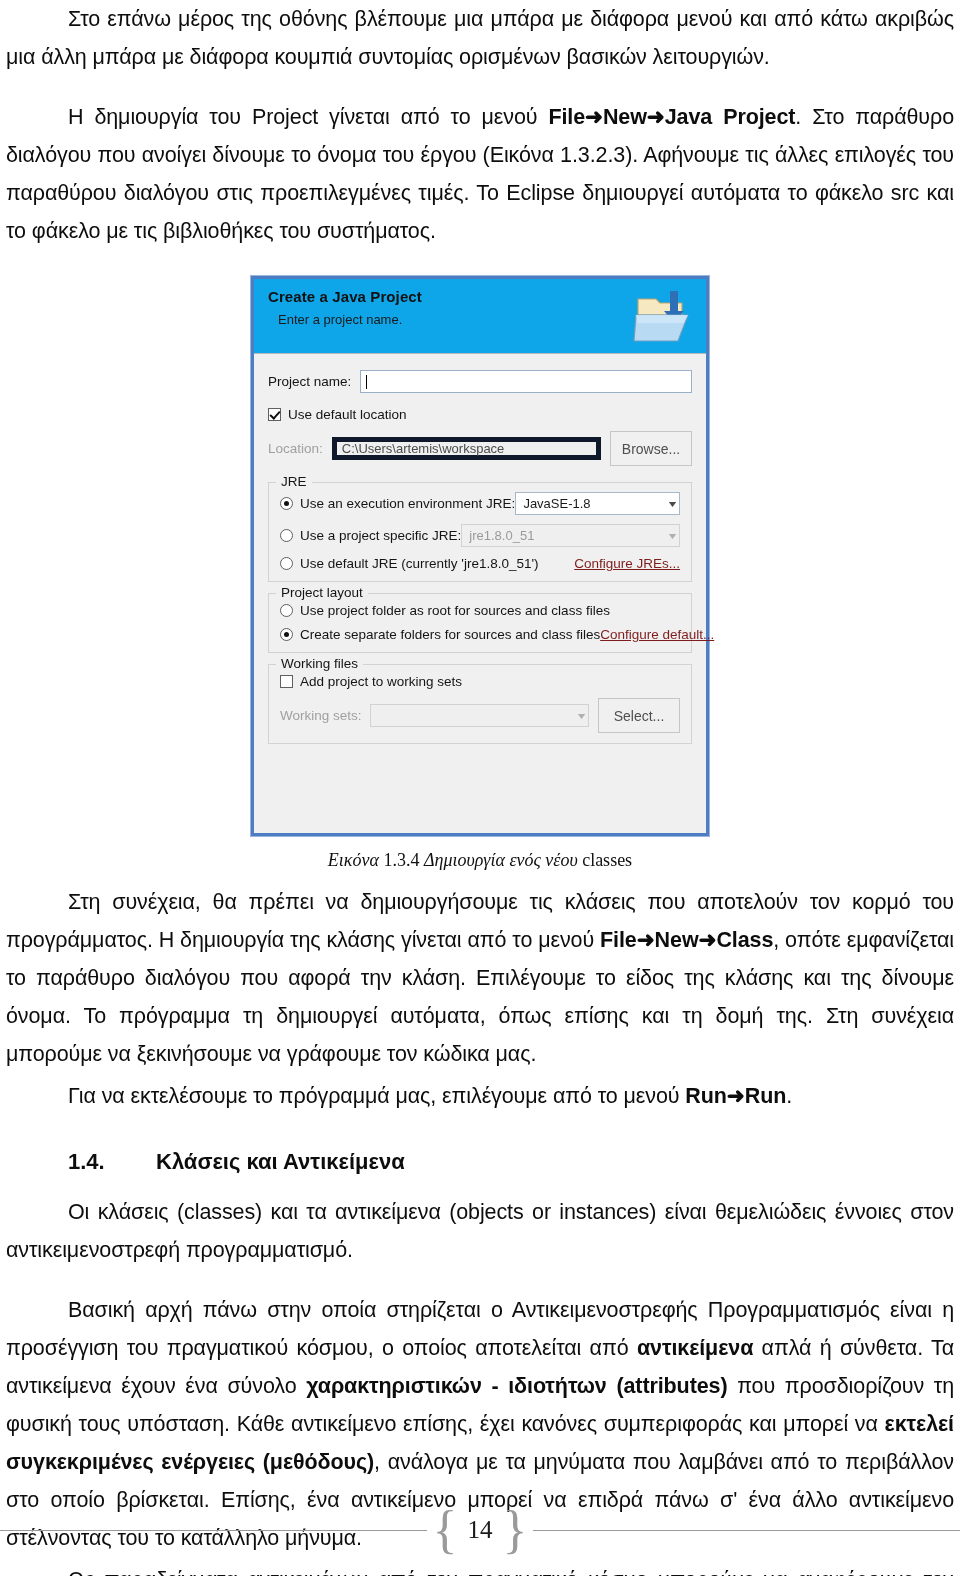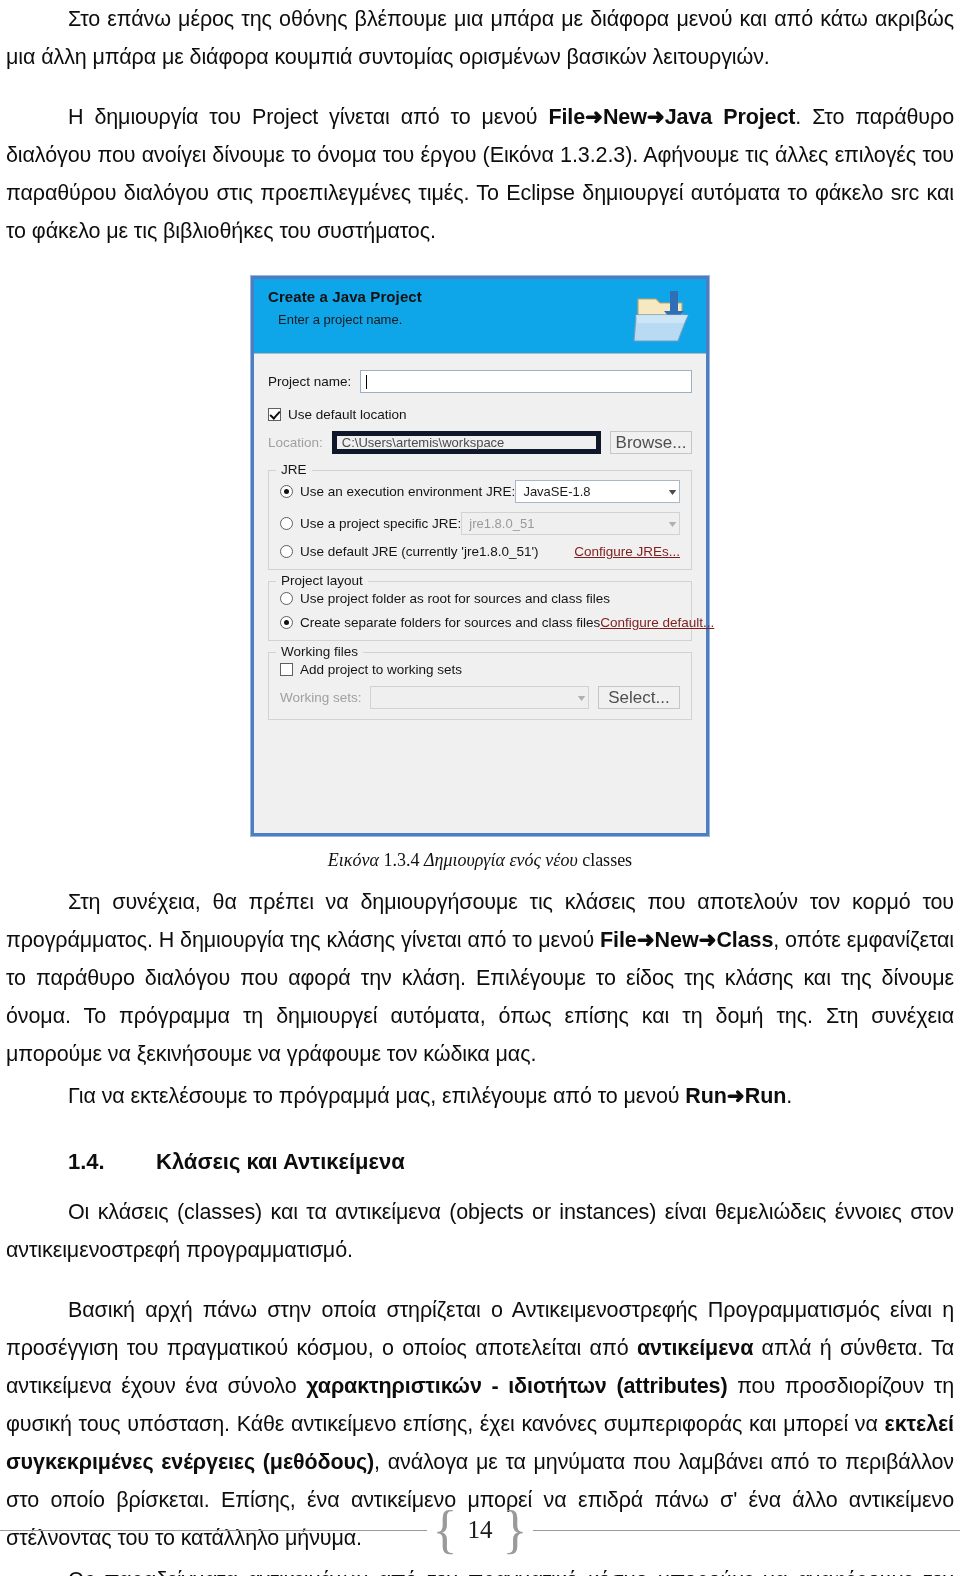--- a/index.html
+++ b/index.html
@@ -228,26 +228,26 @@
   .radio.sel::after {
     content: "";
     position: absolute;
     left: 3px; top: 3px;
     width: 5px; height: 5px;
     border-radius: 50%;
     background: #111;
   }
 
   .btn {
-    height: 23px;
+    height: 35px;
     min-width: 82px;
     border: 1px solid #c6c6c6;
     background: #f0f0f0;
     color: #4f4f4f;
-    font-size: 17px;
+    font-size: 14px;
     display: flex;
     align-items: center;
     justify-content: center;
     margin-left: 9px;
     flex: 0 0 auto;
   }
 
   .combo {
     height: 23px;
     background: #ffffff;

